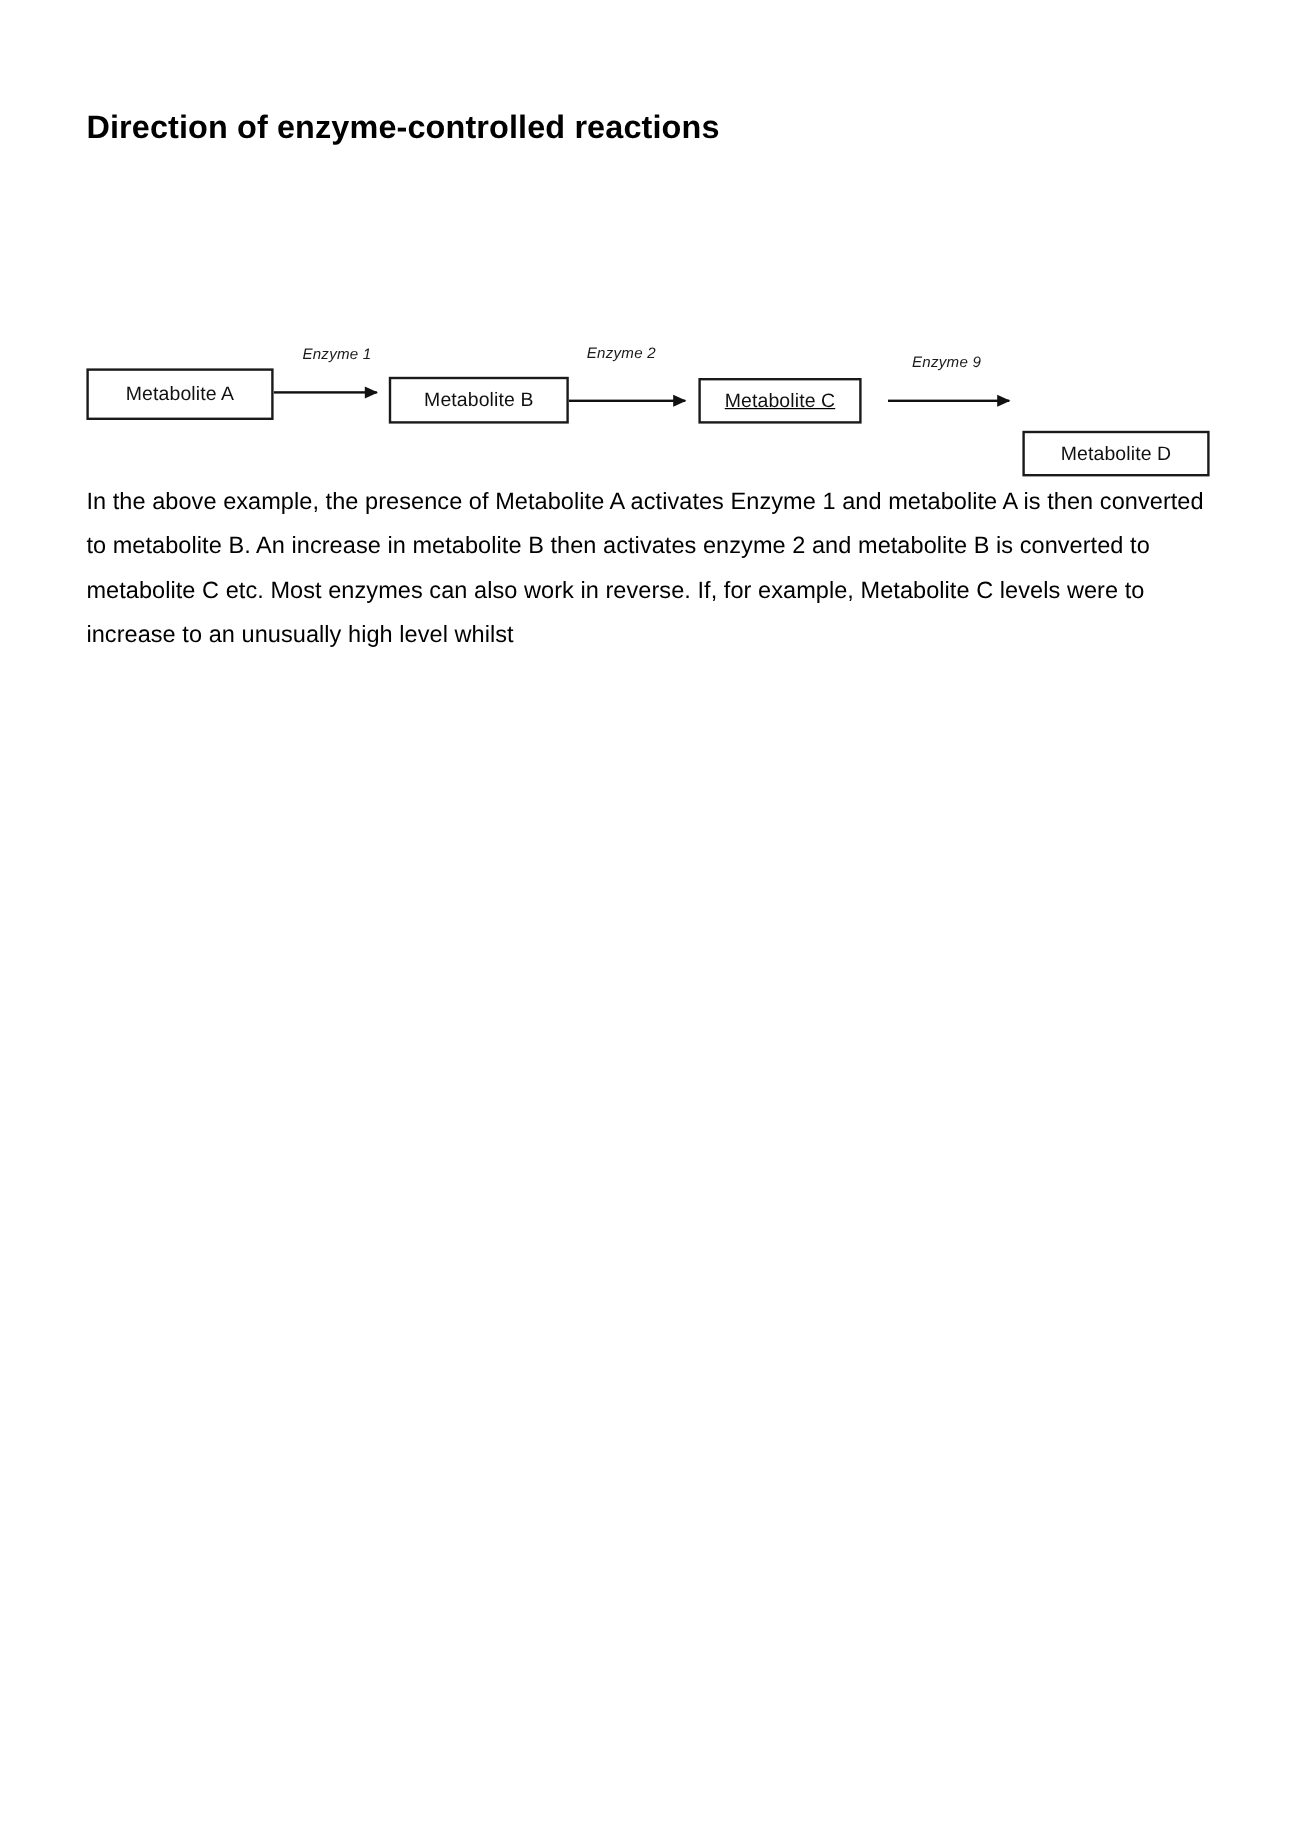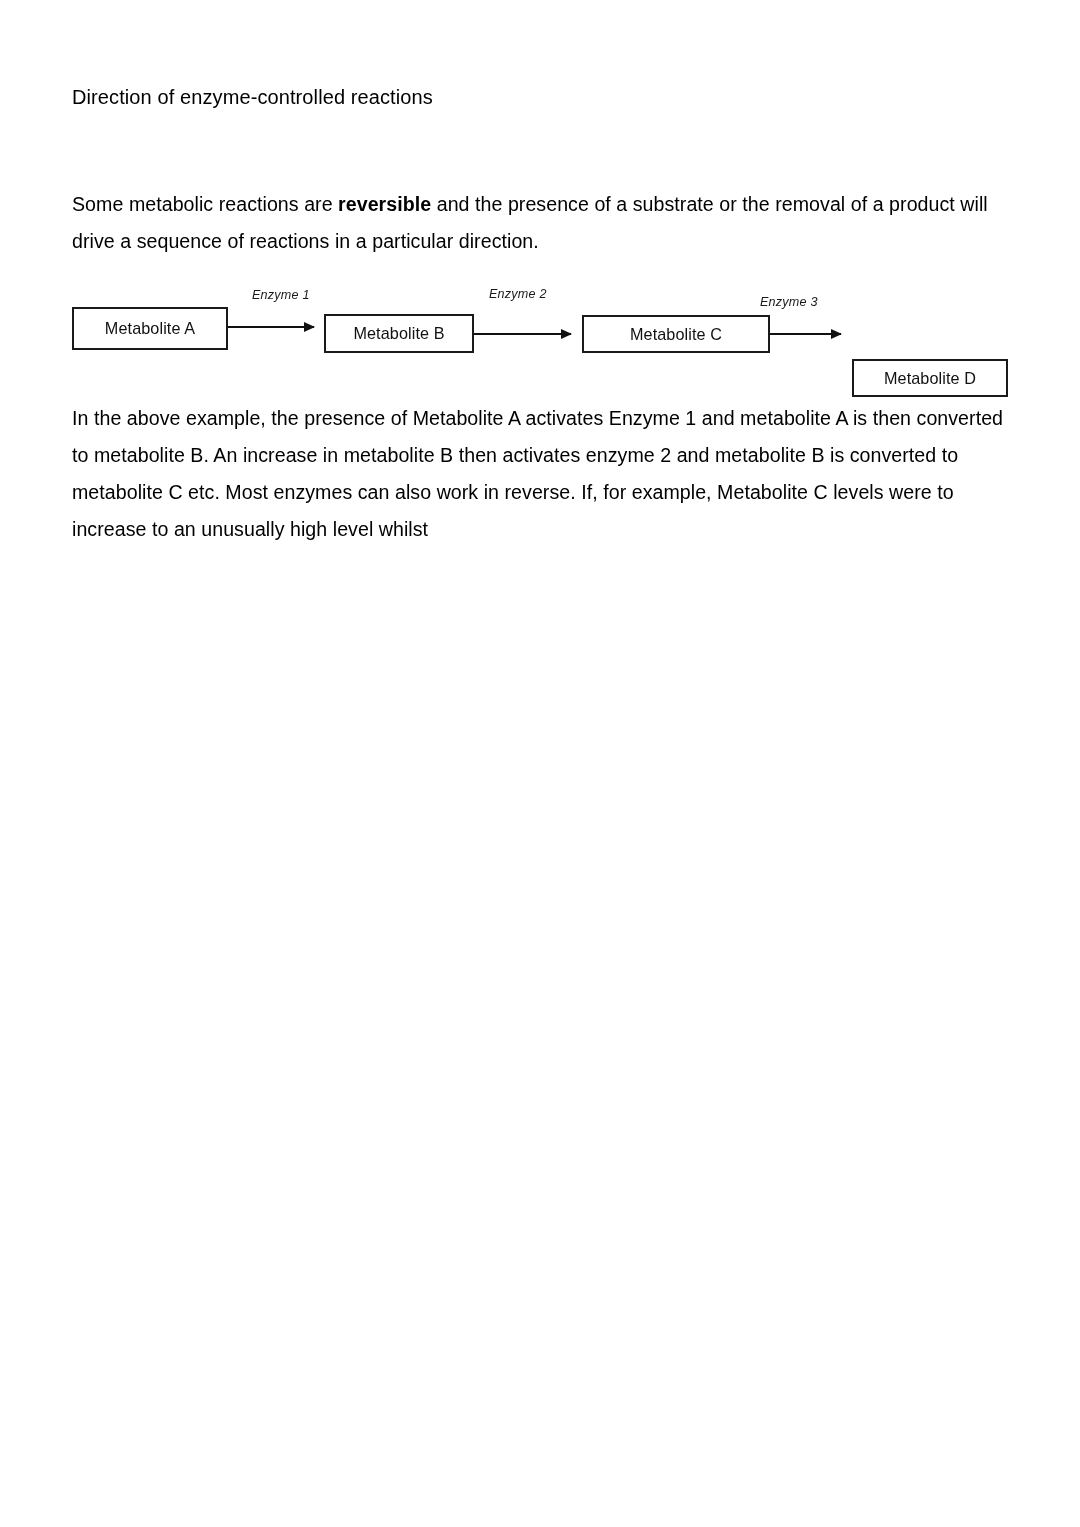--- a/index.html
+++ b/index.html
@@ -21,22 +21,22 @@
     left: 0; top: 0;
     width: 1080px;
     height: 1527px;
     background: #ffffff;
   }
 
   .doc-title {
     position: absolute;
     left: 72px;
     top: 73px;
-    font-size: 20px;
-    font-weight: normal;
+    font-size: 27px;
+    font-weight: bold;
     letter-spacing: 0.1px;
     white-space: nowrap;
   }
 
   .para {
     position: absolute;
     left: 72px;
     width: 936px;
     font-size: 19.6px;
     line-height: 37px;
@@ -71,21 +71,21 @@
   .mbox .mlabel {
     font-size: 16.2px;
     color: #111111;
     white-space: nowrap;
     letter-spacing: 0.1px;
   }
 
   
   .box-a { left: 72px;  top: 37px; width: 156px; height: 43px; }
   .box-b { left: 324px; top: 44px; width: 150px; height: 39px; }
-  .box-c { left: 582px; top: 45px; width: 188px; height: 38px; }
+  .box-c { left: 582px; top: 45px; width: 136px; height: 38px; text-decoration: underline; }
   .box-d { left: 852px; top: 45px; width: 156px; height: 38px; margin-top: 44px; }
 
   .enz-label {
     position: absolute;
     font-size: 12.6px;
     font-style: italic;
     color: #1a1a1a;
     white-space: nowrap;
     letter-spacing: 0.2px;
   }
@@ -112,27 +112,26 @@
   .arrow-2 { left: 474px; top: 63px; width: 97px; }
   .arrow-3 { left: 740px; top: 63px; width: 101px; }
 </style>
 </head>
 <body>
 
 <div class="page">
 
   <h1 class="doc-title">Direction of enzyme-controlled reactions</h1>
 
-  <p class="para para-intro"><span>Some metabolic reactions are </span><b>reversible</b><span> and the presence of a substrate or the removal of a product will drive a sequence of reactions in a particular direction.</span></p>
 
   <div class="diagram">
 
     <span class="enz-label enz-1">Enzyme 1</span>
     <span class="enz-label enz-2">Enzyme 2</span>
-    <span class="enz-label enz-3">Enzyme 3</span>
+    <span class="enz-label enz-3">Enzyme 9</span>
 
     <div class="arrow arrow-1"></div>
     <div class="arrow arrow-2"></div>
     <div class="arrow arrow-3"></div>
 
     <div class="mbox box-a">
       <span class="mlabel">Metabolite A</span>
     </div>
 
     <div class="mbox box-b">

